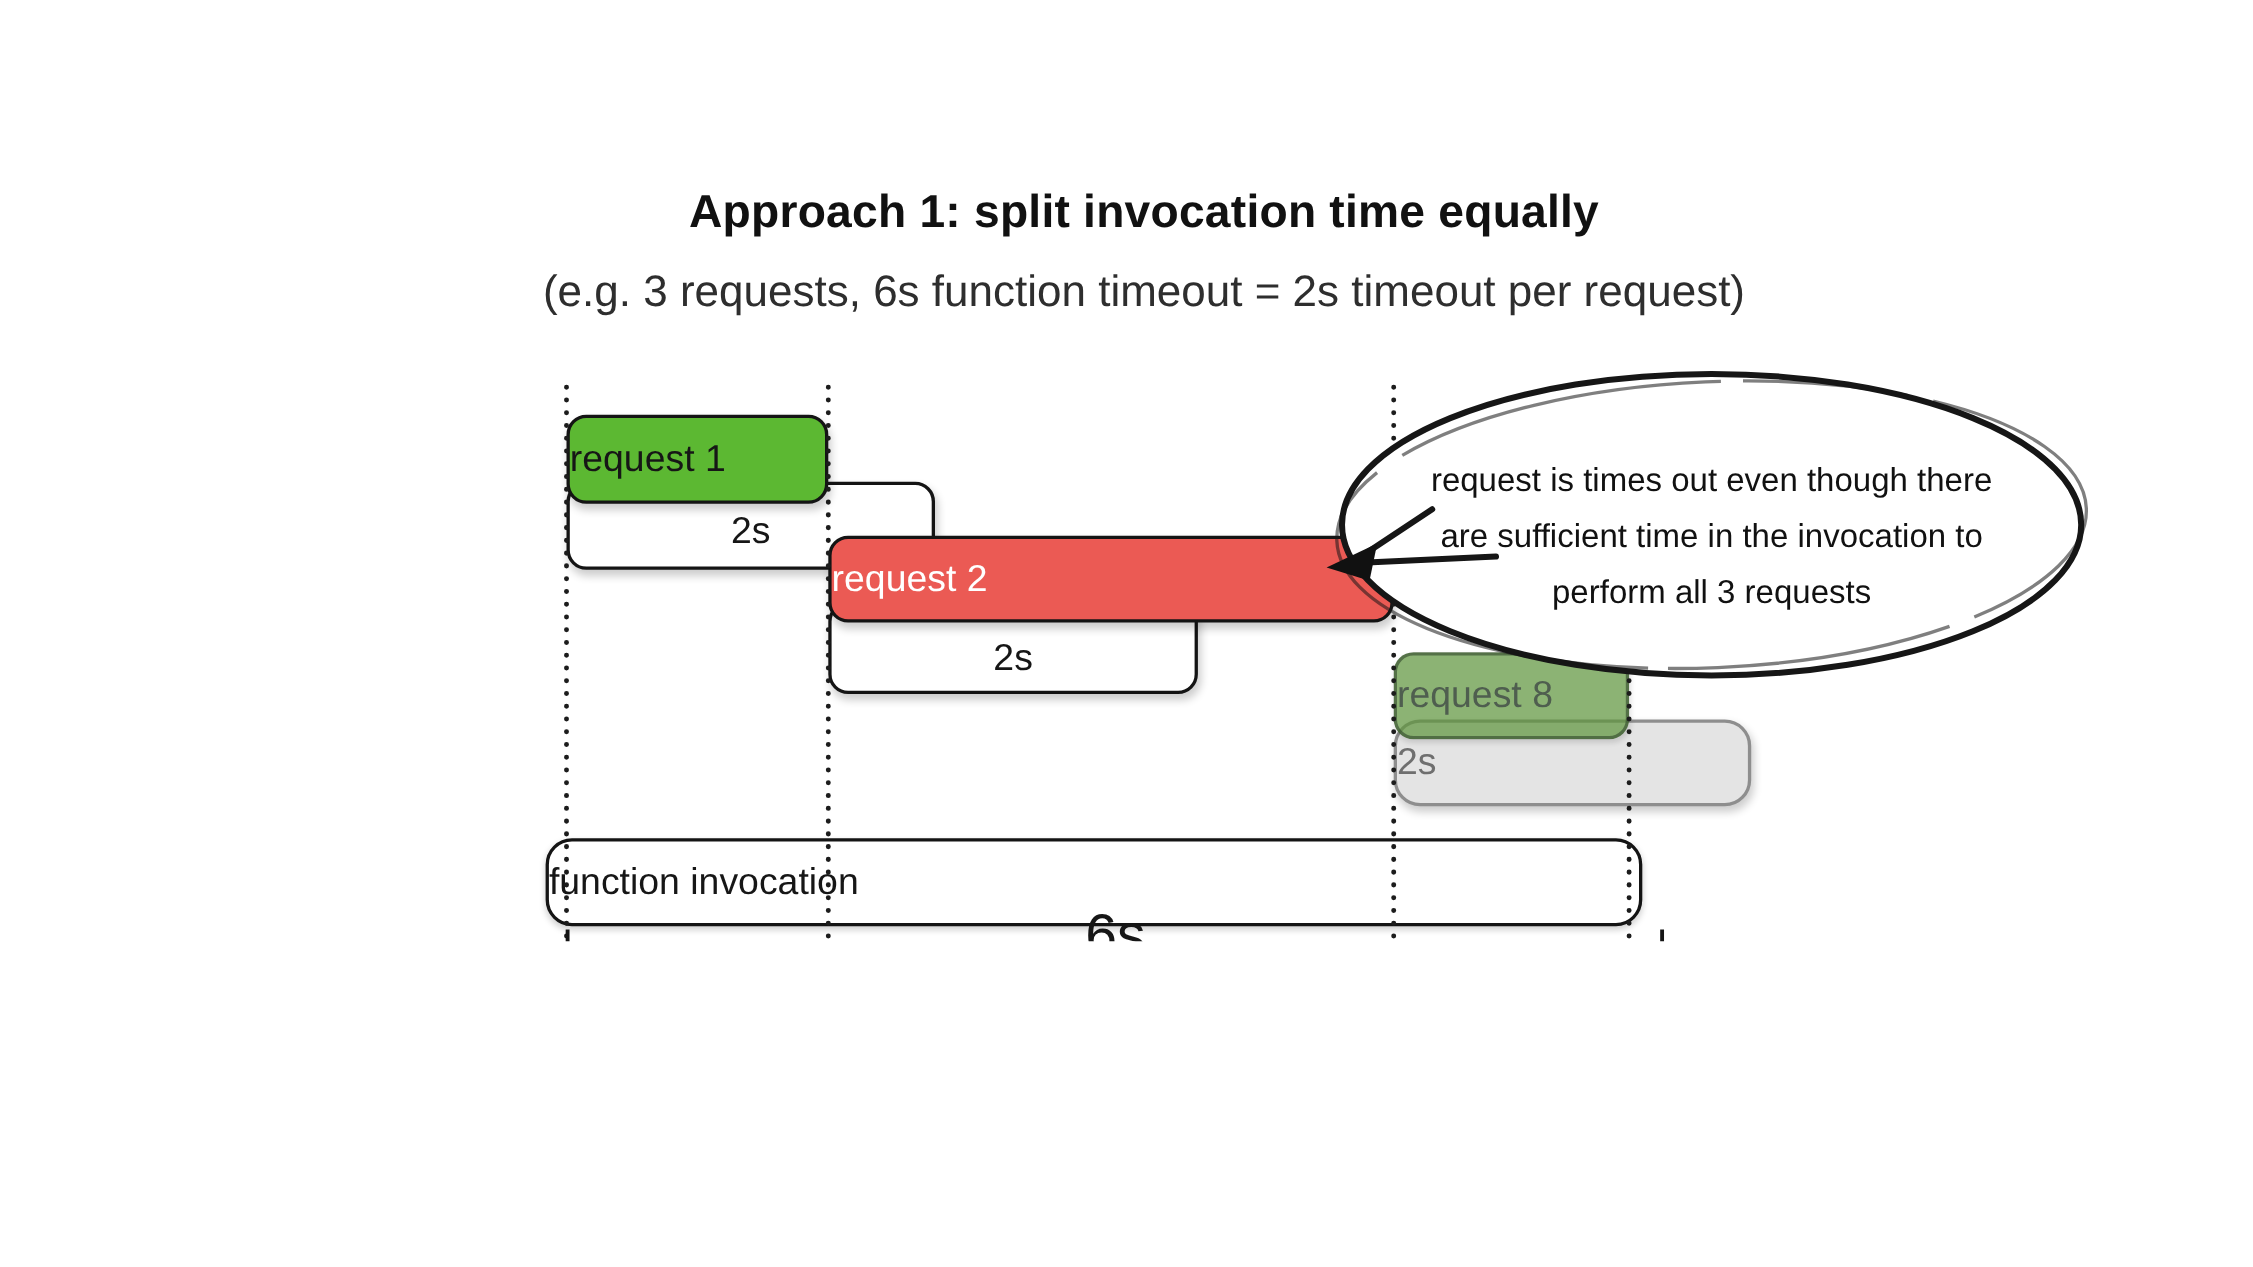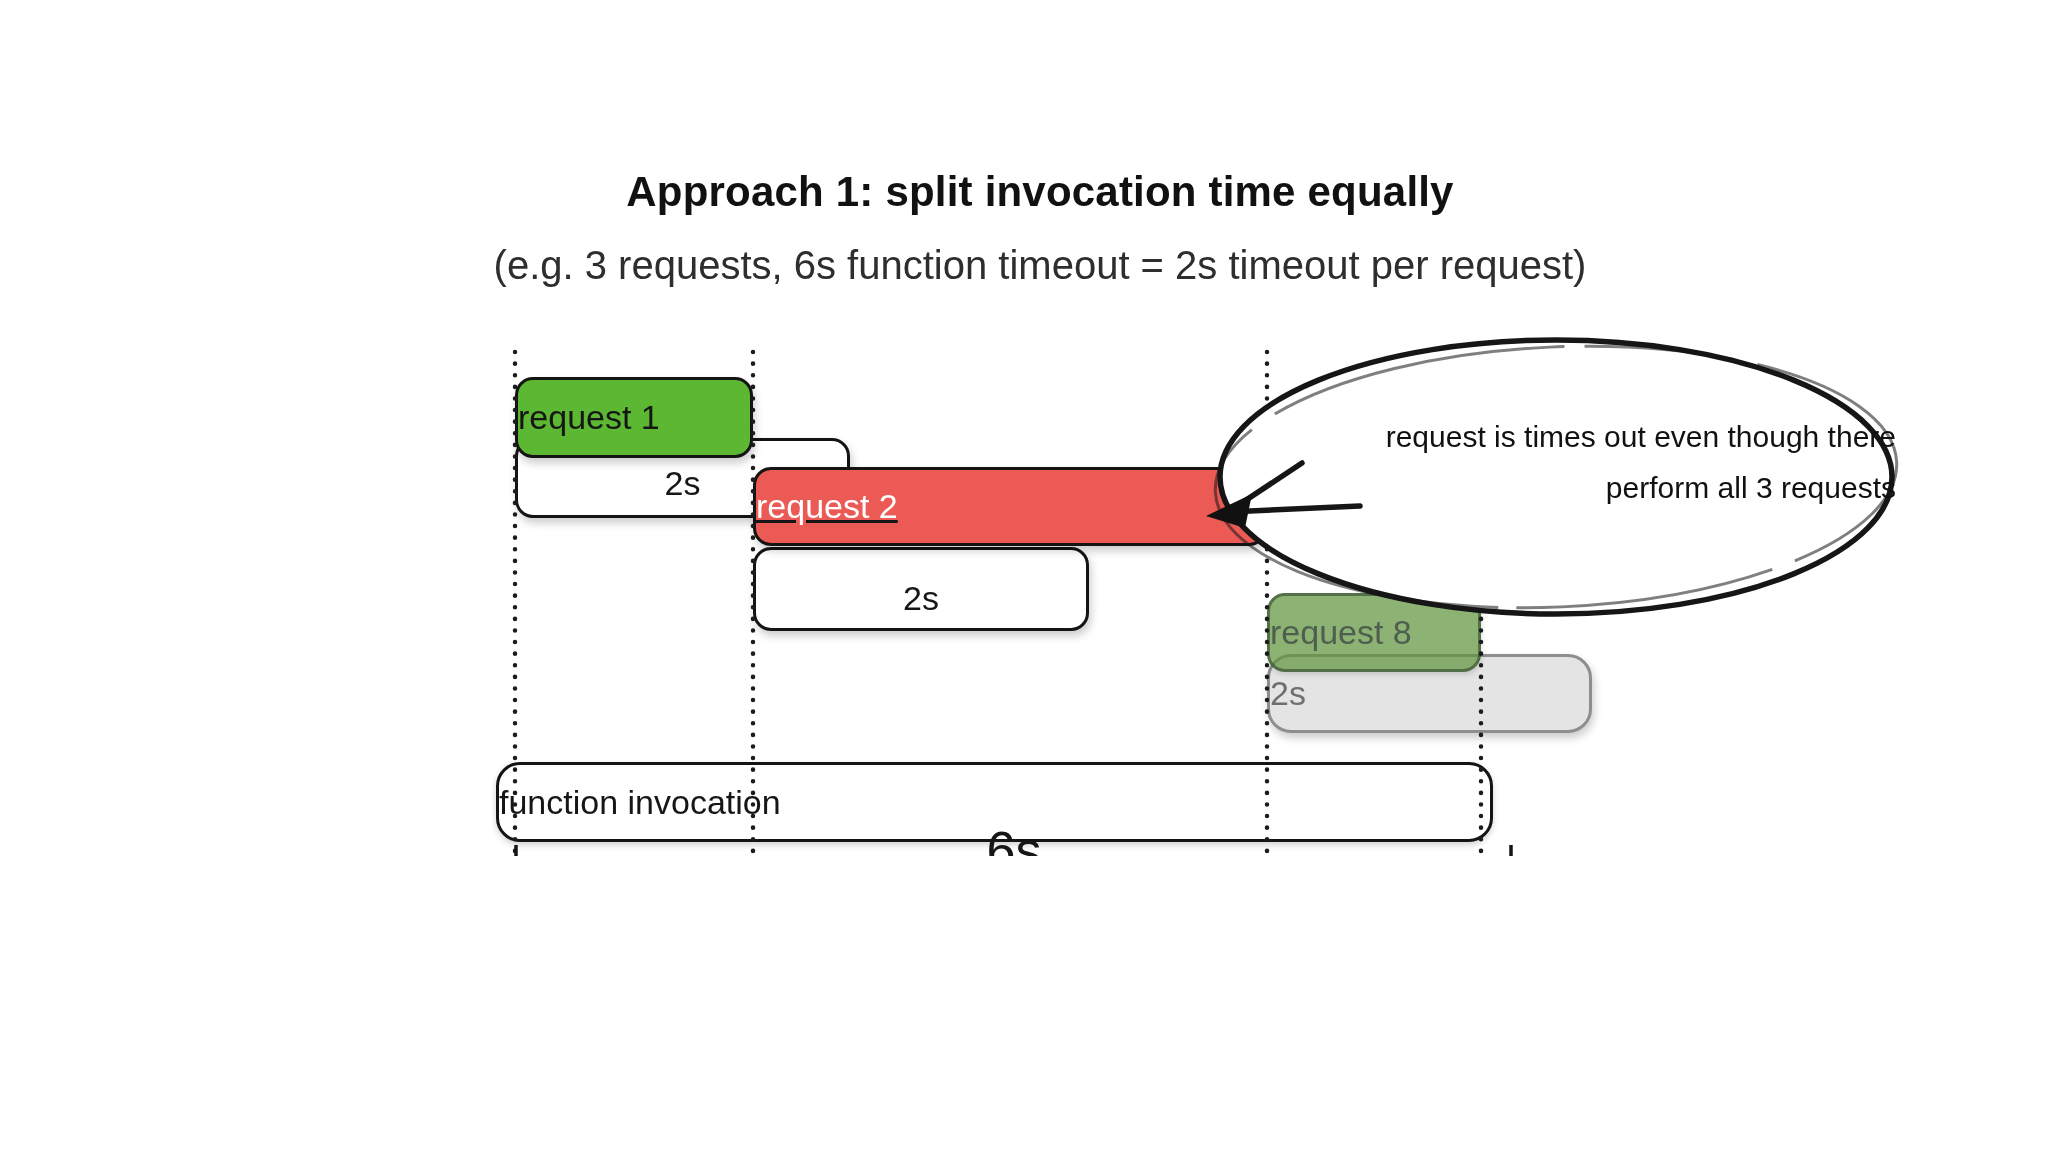--- a/index.html
+++ b/index.html
@@ -17,40 +17,40 @@
     font-size:40px;font-weight:400;color:#2e2e2e;
   }
   .box{
     position:absolute;box-sizing:border-box;border:3px solid #141414;border-radius:18px;
     background:#ffffff;display:flex;align-items:center;justify-content:flex-start;
     box-shadow:2px 5px 8px rgba(0,0,0,0.20);
   }
   .box .lbl{font-size:34px;color:#161616;white-space:nowrap;}
   #req1{left:515px;top:377px;width:238px;height:81px;}
   #tw1 {left:515px;top:438px;width:335px;height:80px;}
-  #req2{left:753px;top:467px;width:514px;height:79px;text-decoration:underline;}
+  #req2{left:753px;top:487px;width:514px;height:79px;}
   #req2 .lbl{color:#ffffff;}
   #tw2 {left:753px;top:547px;width:336px;height:84px;}
   #gray3{left:1267px;top:654px;width:325px;height:79px;border:3px solid #8e8e8e;background:#e4e4e4;border-radius:24px;}
   #gray3 .lbl{color:#6f6f6f;}
   #req3{left:1267px;top:593px;width:214px;height:79px;background:rgba(95,150,63,0.72);
         border:3px solid rgba(50,72,44,0.62);box-shadow:1px 3px 5px rgba(0,0,0,0.12);}
   #req3 .lbl{color:#4f5e4f;}
   #funcbox{left:496px;top:762px;width:997px;height:80px;border-radius:24px;border-width:3.5px;
            box-shadow:0 3px 6px rgba(0,0,0,0.18);}
   .float-lbl{
     position:absolute;display:flex;align-items:center;justify-content:center;
     font-size:34px;color:#161616;pointer-events:none;white-space:nowrap;
   }
   #tw1-lbl{left:515px;top:450px;width:335px;height:66px;}
   #tw2-lbl{left:753px;top:566px;width:336px;height:65px;}
   #total-lbl{left:939px;top:822px;width:150px;height:56px;font-size:52px;}
   svg.layer{position:absolute;left:0;top:0;width:2048px;height:1152px;pointer-events:none;}
   #callout-text{
-    left:1216px;top:411px;width:680px;text-align:right;
+    left:1216px;top:411px;width:680px;text-align:center;
     font-size:30px;line-height:51px;color:#111;
   }
   .nowrap{white-space:nowrap;}
 </style>
 </head>
 <body>
 
 <div id="stage">
 
   <div id="title" class="abs">Approach 1: split invocation time equally</div>
@@ -106,18 +106,19 @@
 
     <ellipse cx="1556" cy="477" rx="336" ry="137" fill="#ffffff" stroke="#161616" stroke-width="5.5"></ellipse>
     <ellipse cx="1556" cy="477" rx="341" ry="130" fill="none" stroke="#161616" stroke-width="3" opacity="0.55" stroke-dasharray="150 24 260 18 400 28 300 20" transform="rotate(-2.5 1556 477)"></ellipse>
     <path d="M 1302 463 L 1228 512 L 1360 506 Z" fill="#ffffff"></path>
     <path d="M 1302 463 L 1228 512 L 1360 506" fill="none" stroke="#161616" stroke-width="5.5" stroke-linejoin="round" stroke-linecap="round"></path>
     <polygon points="1206,516 1252,494 1245,528" fill="#111111"></polygon>
   </svg>
 
   <div id="callout-text" class="abs">
     <div class="nowrap">request is times out even though there</div>
+    <div class="nowrap">are sufficient time in the invocation to</div>
     <div class="nowrap">perform all 3 requests</div>
   </div>
 
   <div id="total-lbl" class="float-lbl">6s</div>
 
 </div>
 
 </body></html>

